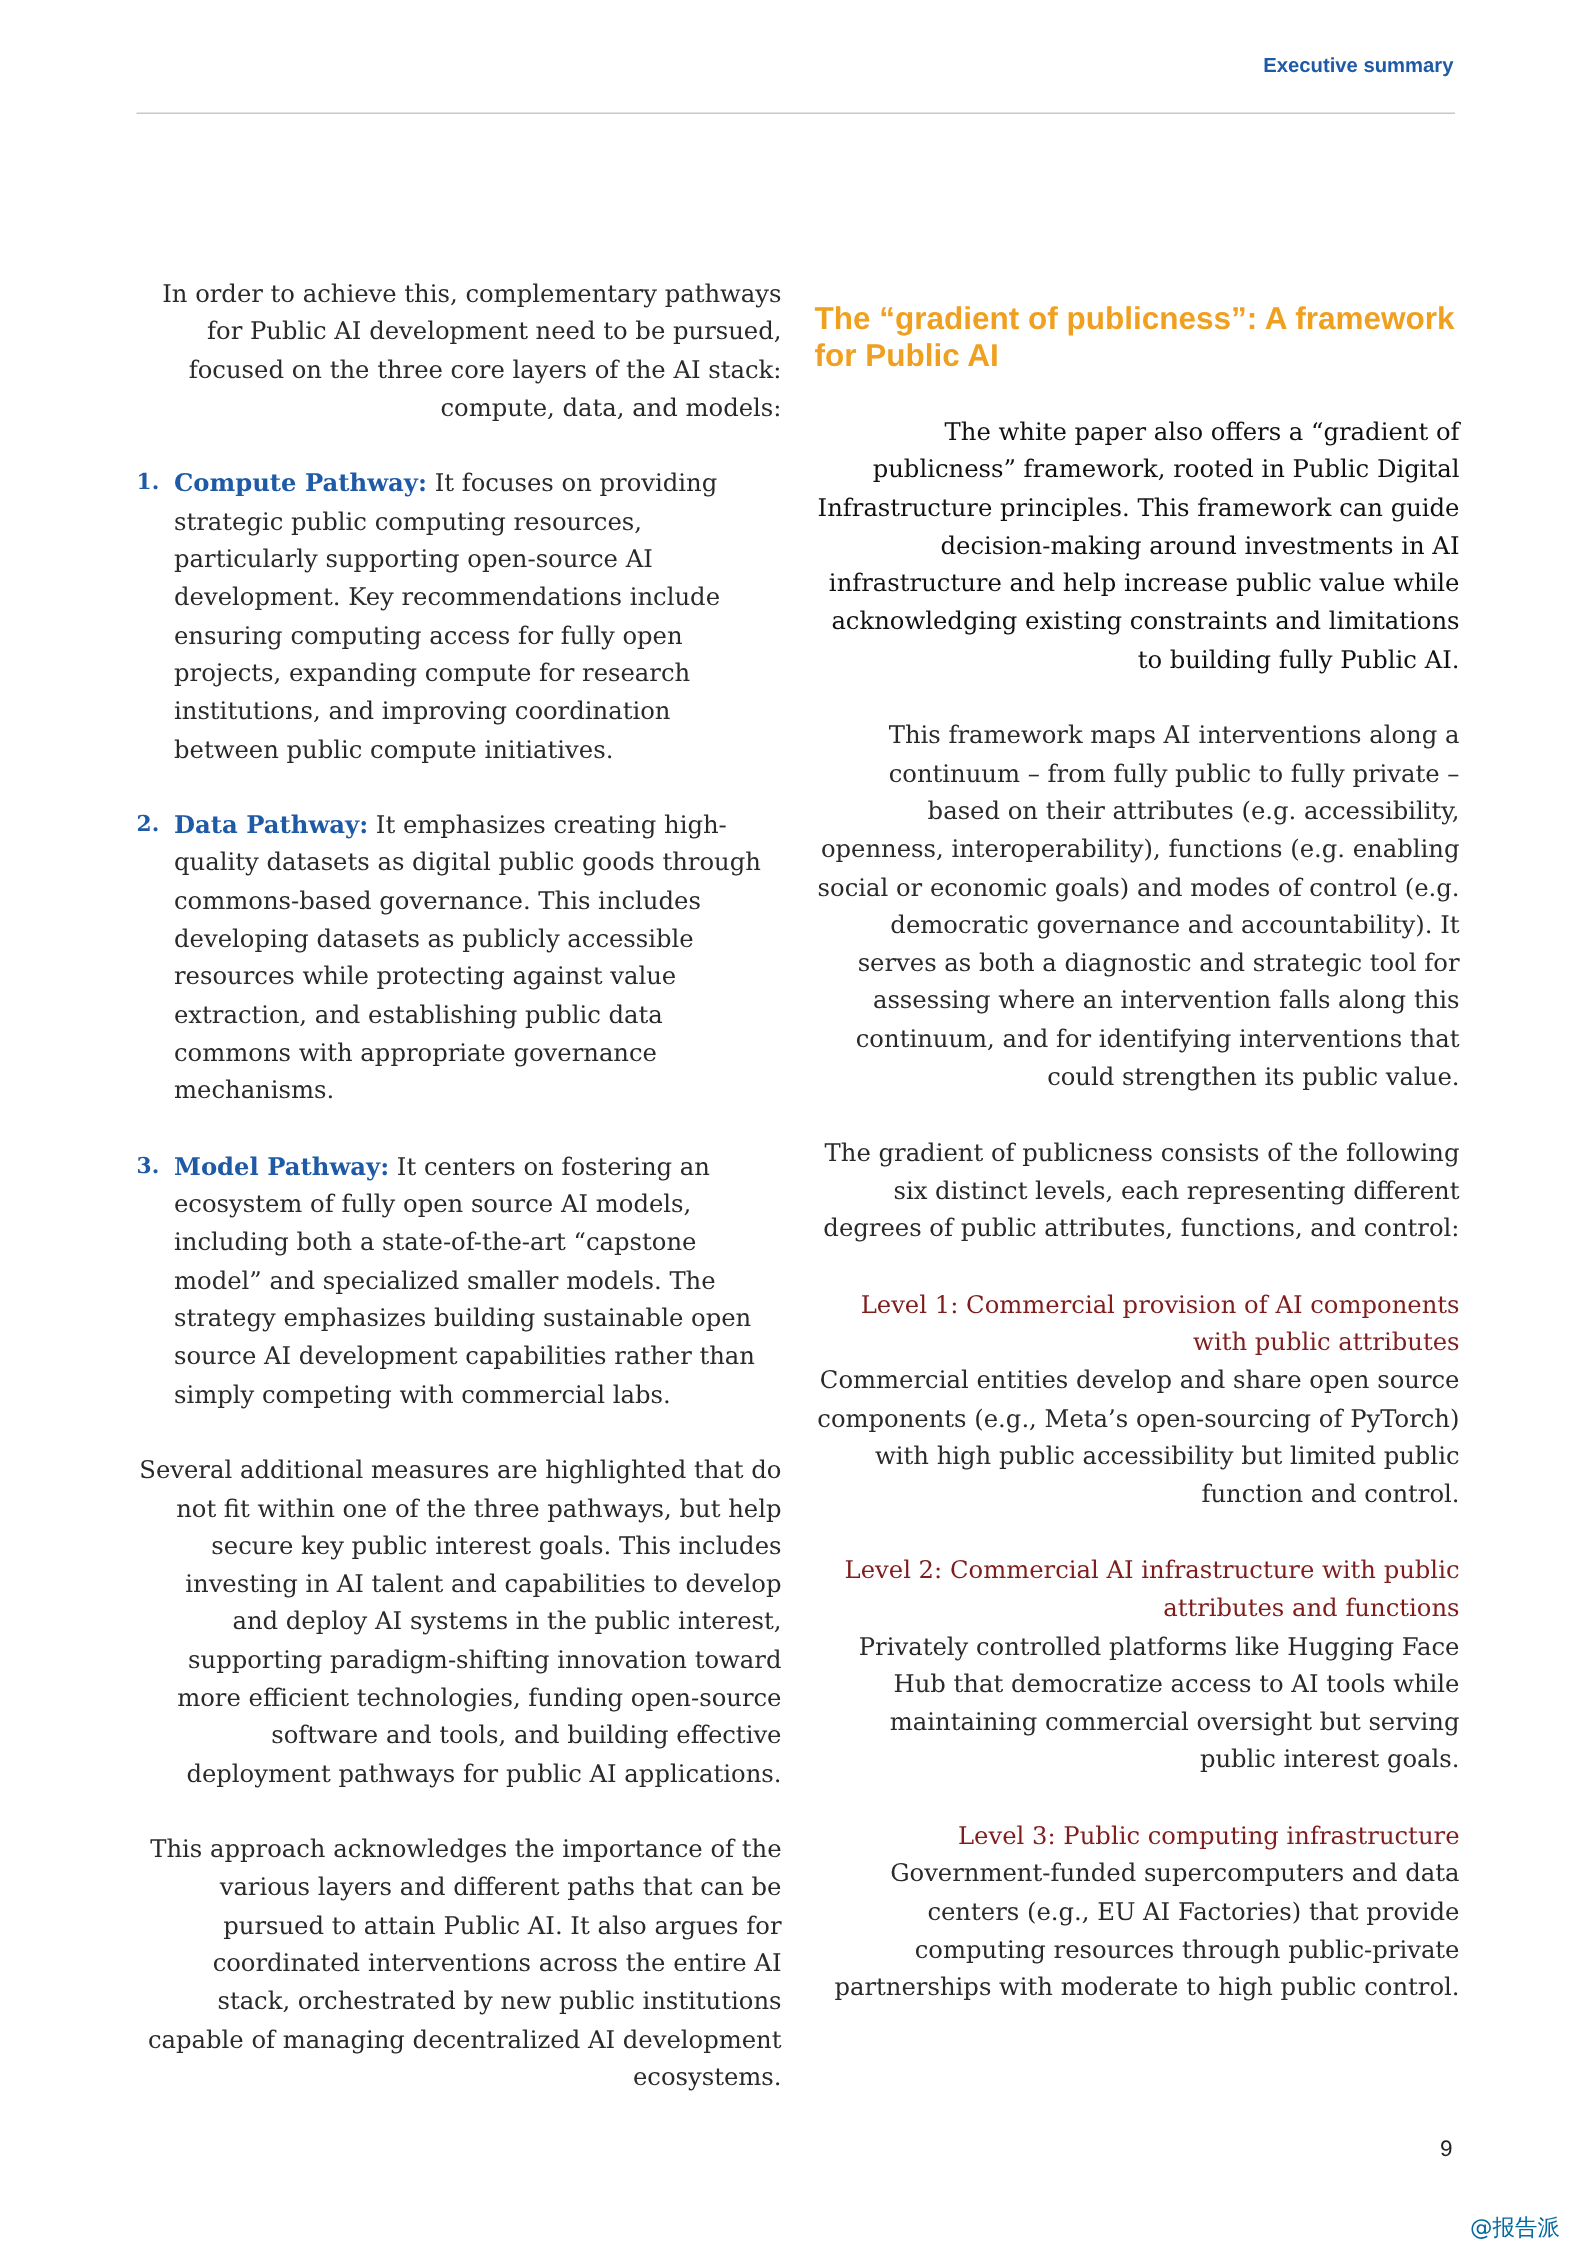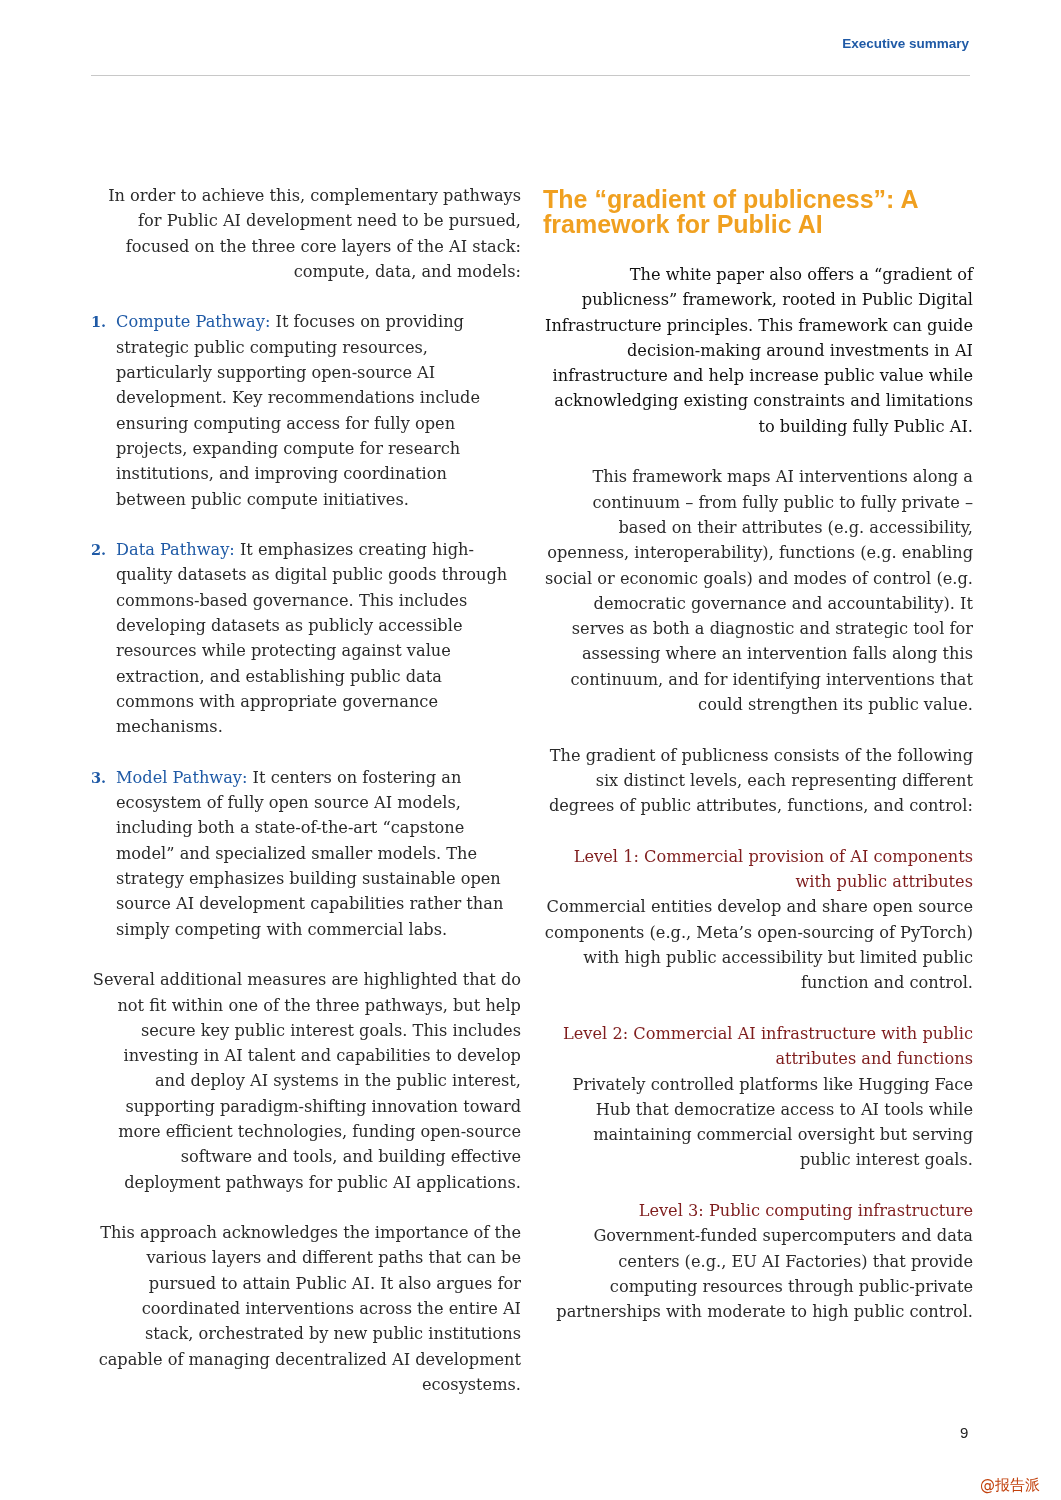--- a/index.html
+++ b/index.html
@@ -20,34 +20,34 @@
     .col { position: absolute; top: 183px; font-size: 16.2px; line-height: 25.3px; }
     .col.left { left: 91px; width: 430px; }
     .col.right { left: 543px; width: 430px; }
     p { margin: 0 0 25.3px 0; text-align: right; }
     .list { margin: 0; padding: 0; list-style: none; }
     .list li { position: relative; padding-left: 25px; margin-bottom: 25.3px; }
     .list .num {
       position: absolute; left: 0; top: 0;
       color: #1f5aa6; font-weight: bold; font-size: 14.5px;
     }
-    .lead { color: #1f5aa6; font-weight: normal; }
+    .lead { color: #1f5aa6; font-weight: bold; }
     h2 {
-      margin: 4px 0 25px 0; font-family: "Liberation Sans", "DejaVu Sans", sans-serif;
-      font-weight: bold; color: #f0a020; font-size: 25px; line-height: 25px;
+      margin: 17px 0 25px 0; font-family: "Liberation Sans", "DejaVu Sans", sans-serif;
+      font-weight: bold; color: #f0a020; font-size: 21px; line-height: 25px;
     }
     .intro { color: #111111; }
     .level-title { color: #7f1d1d; }
     .page-number {
       position: absolute; left: 960px; top: 1424px;
       font-family: "Liberation Sans", "DejaVu Sans", sans-serif; font-size: 15px; color: #222;
     }
     .watermark {
       position: absolute; left: 980px; top: 1476px;
-      font-family: "DejaVu Sans", sans-serif; font-size: 15px; color: #c2410c;
+      font-family: "DejaVu Sans", sans-serif; font-size: 15px; color: #0369a1;
     }
   </style>
 </head>
 <body>
 
 <div class="header-label">Executive summary</div>
 <div class="header-rule"></div>
 
 <div class="col left">
   <p>In order to achieve this, complementary pathways for Public AI development need to be pursued, focused on the three core layers of the AI stack: compute, data, and models:</p>

